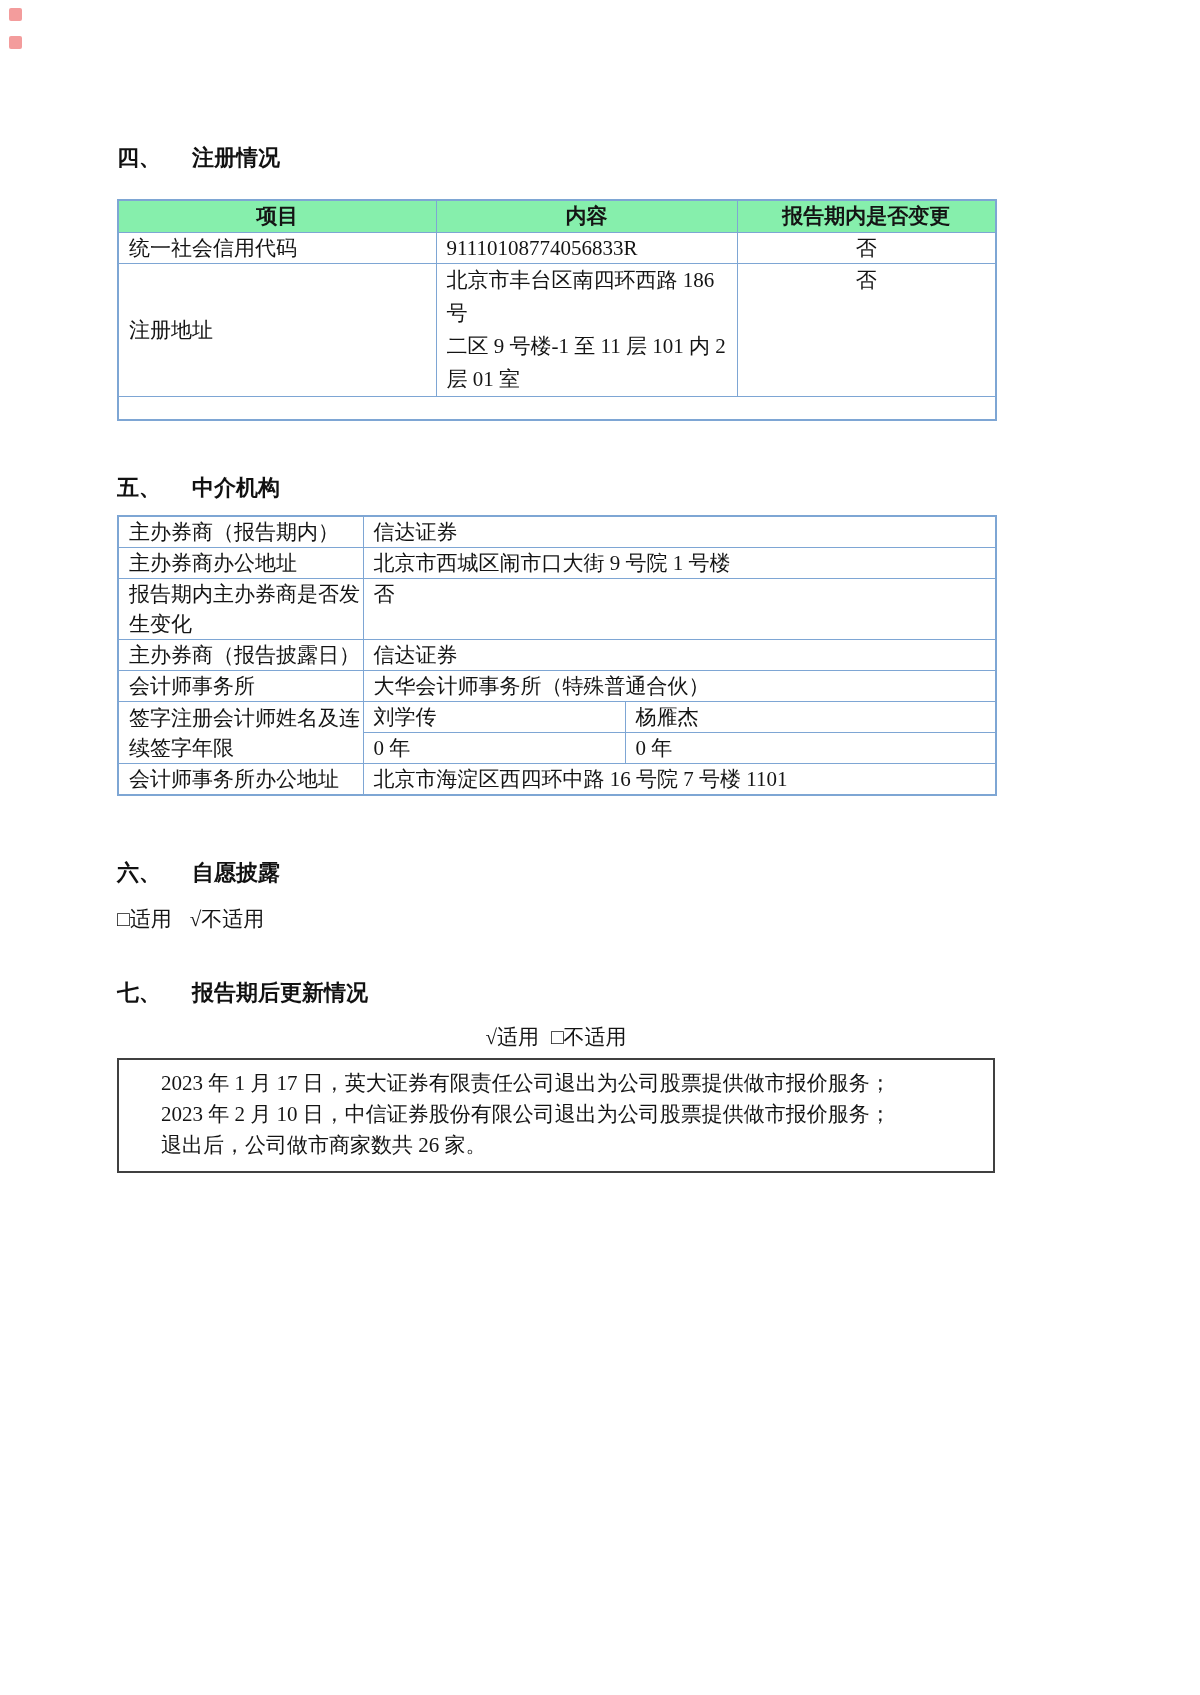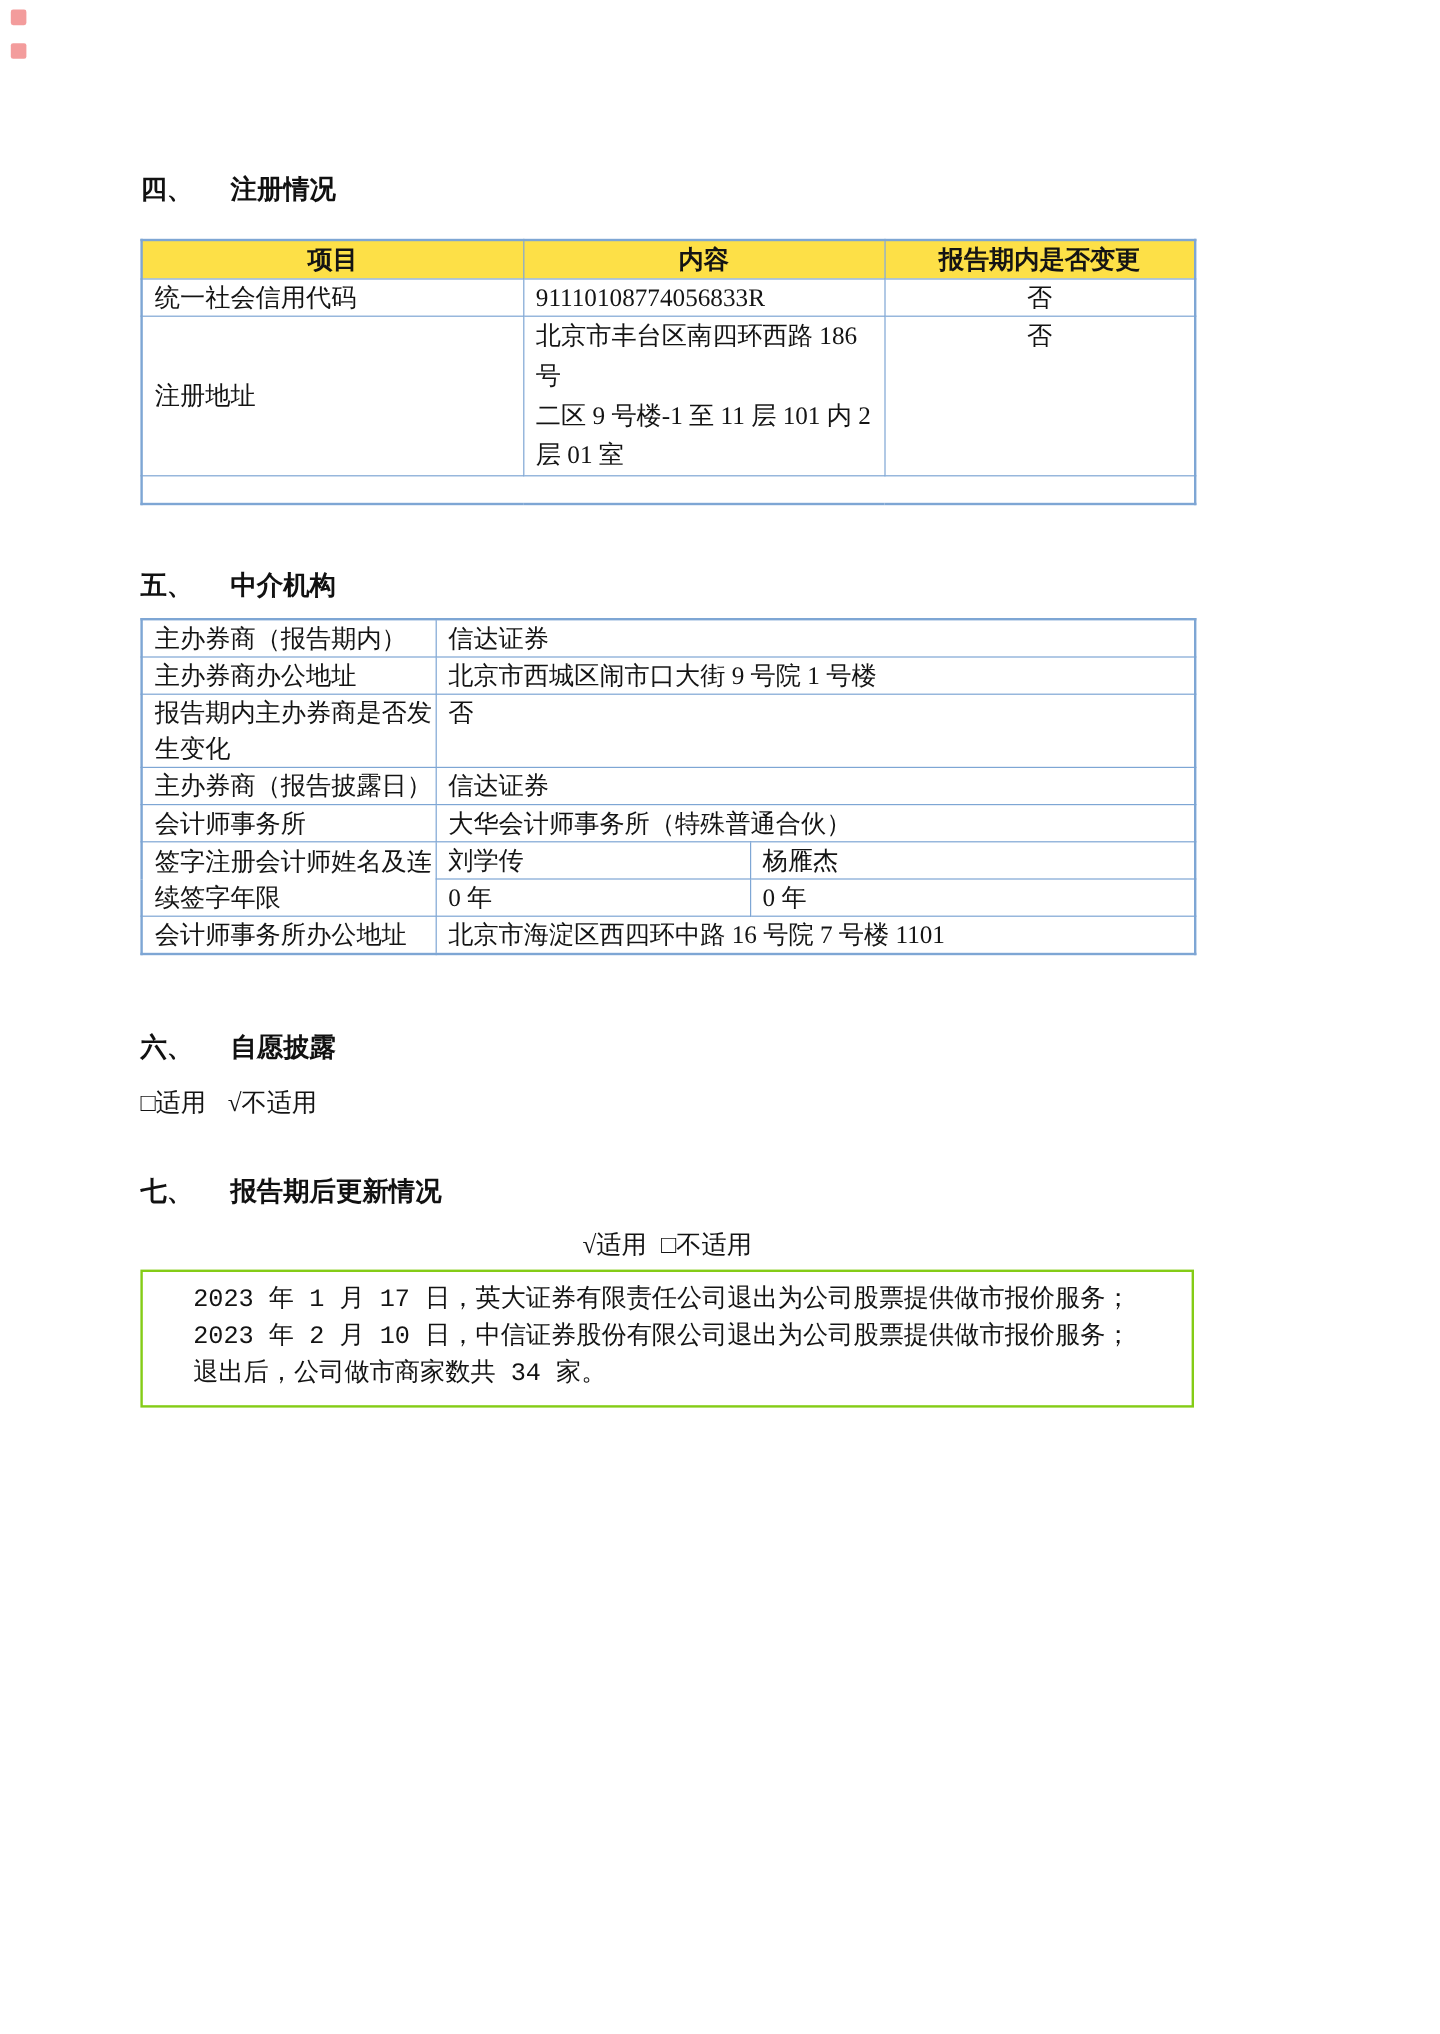--- a/index.html
+++ b/index.html
@@ -30,21 +30,21 @@
   h2.section .sec-num { display:inline-block; width:75px; }
 
   table {
     border-collapse:collapse; table-layout:fixed;
     width:878px;
     border:2px solid #7EA6D4;
     font-size:21px;
   }
   td, th { border:1.5px solid #7EA6D4; padding:0 10px; }
   th {
-    background:#fde047;
+    background:#86efac;
     font-family:"Liberation Sans","DejaVu Sans",sans-serif;
     font-weight:700; text-align:center; height:32px; font-size:21px;
   }
   td { height:30px; line-height:30px; vertical-align:middle; }
 
   
   .t-reg { margin-top:26px; }
   .t-reg col.c1 { width:318px; } .t-reg col.c2 { width:301px; } .t-reg col.c3 { width:259px; }
   .t-reg td.chg { text-align:center; }
   .t-reg td.chg.top { vertical-align:top; line-height:33px; }
@@ -57,23 +57,22 @@
   .t-mid { margin-top:12px; }
   .t-mid col.c1 { width:245px; } .t-mid col.c2 { width:262px; } .t-mid col.c3 { width:371px; }
   .t-mid td { line-height:30px; }
   .t-mid td.lbl { padding:0 2px 0 10px; }
 
   .applic { font-size:21px; height:26px; line-height:26px; }
   .applic .opt1 { margin-right:18px; }
 
   .disc-box {
     margin-top:8px; width:878px;
-    border:2px solid #84cc16;
+    border:2px solid #404040;
     padding:8px 10px 10px 10px;
-    font-family:Liberation Mono, monospace;
   }
   .disc-box .line { font-size:21px; line-height:31px; padding-left:32px; }
 
   .m-h5 { margin-top:52px; }
   .m-h6 { margin-top:62px; }
   .m-h7 { margin-top:46px; }
   .m-a6 { margin-top:18px; }
   .m-a7 { margin-top:16px;text-align:center; }
   .m-h4 { margin-top:143px; }
 
@@ -187,18 +186,18 @@
     <h2 class="section m-h7">
       <span class="sec-num">七、</span><span>报告期后更新情况</span>
     </h2>
     <div class="applic m-a7">
       <span class="opt1" style="margin-right:12px;">√适用</span><span>□不适用</span>
     </div>
 
     <div class="disc-box">
       <div class="line">2023 年 1 月 17 日，英大证券有限责任公司退出为公司股票提供做市报价服务；</div>
       <div class="line">2023 年 2 月 10 日，中信证券股份有限公司退出为公司股票提供做市报价服务；</div>
-      <div class="line">退出后，公司做市商家数共 34 家。</div>
+      <div class="line">退出后，公司做市商家数共 26 家。</div>
     </div>
 
   </div>
 
 </div>
 
 </body></html>

